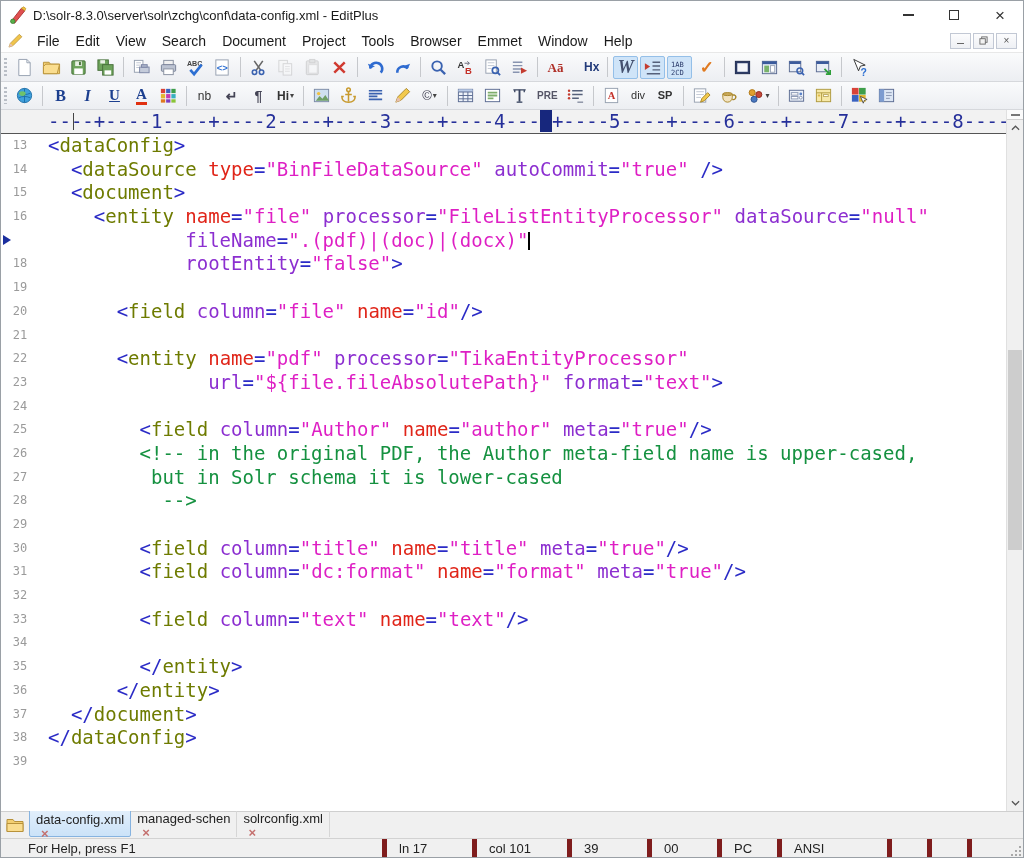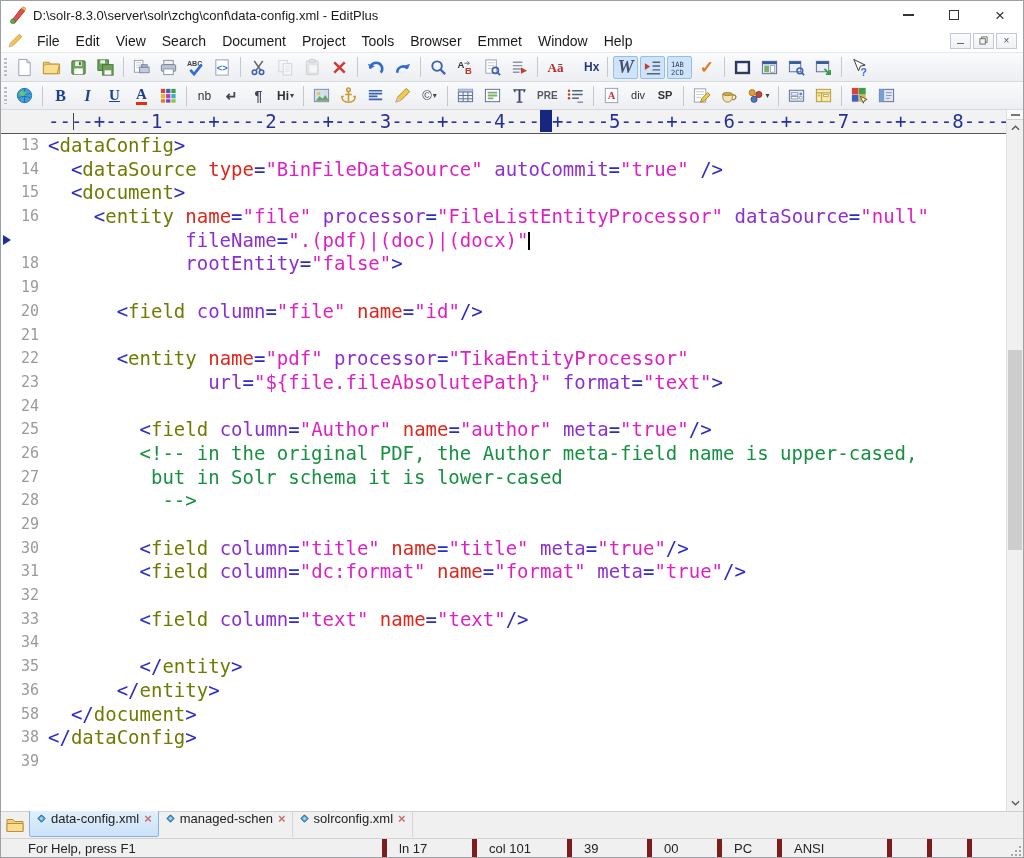--- a/index.html
+++ b/index.html
@@ -65,21 +65,21 @@
   .ruler { height:24px; background:#f2f2f2; border-bottom:1px solid #555; position:relative;
            font-family:"DejaVu Sans Mono",monospace; font-size:19px; line-height:22px;
            color:#26309a; white-space:pre; overflow:hidden; width:1007px; }
   .rulertext { position:absolute; left:47px; top:0; }
   .rulermark { display:inline-block; width:12px; height:22px; background:var(--marker,#17277d); vertical-align:bottom; }
   .marginline { position:absolute; left:72px; top:3px; bottom:3px; width:1px; background:#444; }
   
   .editor { height:677px; background:#fff; position:relative; overflow:hidden; width:1007px;
             font-family:"DejaVu Sans Mono",monospace; font-size:19px; }
   .crow { height:23.7px; line-height:23.7px; white-space:pre; position:relative; padding-left:47px; }
-  .lnum { position:absolute; left:0; top:0; width:38px; text-align:right; color:var(--lnum,#9a9a9a); font-size:15px; }
+  .lnum { position:absolute; left:0; top:0; width:38px; text-align:center; color:var(--lnum,#9a9a9a); font-size:12px; }
   .wrapmark { position:absolute; left:2px; top:6px; width:0; height:0;
               border-left:8px solid #1b2f9e; border-top:5px solid transparent; border-bottom:5px solid transparent; }
   .caret { display:inline-block; width:2px; height:18px; background:#000; vertical-align:-3px; }
   .tk-p    { color:var(--punct,#2b2bc6); }
   .tk-tag  { color:var(--tag,#6e7b00); }
   .tk-kattr{ color:var(--kattr,#e02519); }
   .tk-attr { color:var(--attr,#8c2fd0); }
   .tk-val  { color:var(--val,#de1fc4); }
   .tk-com  { color:var(--com,#159140); }
   .tk-pl   { color:#333; }
@@ -88,22 +88,22 @@
   .splitbox { height:10px; background:#fbfbfb; border-bottom:1px solid #d0d0d0; display:flex; align-items:center; justify-content:center; }
   .splitbox i { display:block; width:9px; height:2px; background:#777; }
   .sbtn { height:16px; display:flex; align-items:center; justify-content:center; }
   .sbtn svg { width:9px; height:6px; }
   .sbtn.down { position:absolute; bottom:0; left:0; right:0; }
   .sthumb { position:absolute; left:1px; right:1px; top:240px; height:200px; background:#cdcdcd; }
   
   .tabbar { height:27px; background:#f0f0f0; border-top:1px solid #cfcfcf; display:flex; align-items:flex-end; padding:0 0 0 2px; }
   .foldericon { width:20px; height:20px; margin:0 4px 3px 2px; }
   .foldericon svg { width:20px; height:20px; }
-  .tab { display:flex; align-items:center; height:37px; margin-bottom:1px; padding:0 6px; font-size:13px; color:#222;
-         border-right:1px solid #d6d6d6; }
+  .tab { display:flex; height:37px; margin-bottom:1px; padding:0 6px; font-size:13px; color:#222;
+         border-right:1px solid #d6d6d6;flex-direction:column; }
   .tab .dia { width:11px; height:11px; margin-right:4px; }
   .tab .dia svg { width:11px; height:11px; display:block; }
   .tab .tclose { color:#c4706e; font-weight:bold; font-size:13px; margin-left:5px; line-height:1; }
   .tab.activetab { background:linear-gradient(#eaf4fd,#cbe2f8); border:1px solid #86b3e0; border-radius:2px; }
   
   .statusbar { height:20px; background:#f0f0f0; border-top:1px solid #d2d2d2; display:flex; align-items:center; font-size:13px; color:#222; }
   .shelp { flex:1; padding-left:6px;margin-left:21px; }
   .scell { height:100%; display:flex; align-items:center; padding-left:12px; border-left:5px solid #7f1d1d; }
   .sgrip { width:16px; height:100%; position:relative; }
   .sgrip svg { position:absolute; right:1px; bottom:1px; width:12px; height:12px; }
@@ -646,21 +646,21 @@
       <div class="crow"><span class="lnum">27</span><span><span class="tk-pl">         </span><span class="tk-com">but in Solr schema it is lower-cased</span></span></div>
       <div class="crow"><span class="lnum">28</span><span><span class="tk-pl">          </span><span class="tk-com">--&gt;</span></span></div>
       <div class="crow"><span class="lnum">29</span><span></span></div>
       <div class="crow"><span class="lnum">30</span><span><span class="tk-pl">        </span><span class="tk-p">&lt;</span><span class="tk-tag">field</span><span class="tk-pl"> </span><span class="tk-attr">column</span><span class="tk-p">=</span><span class="tk-val">"title"</span><span class="tk-pl"> </span><span class="tk-kattr">name</span><span class="tk-p">=</span><span class="tk-val">"title"</span><span class="tk-pl"> </span><span class="tk-attr">meta</span><span class="tk-p">=</span><span class="tk-val">"true"</span><span class="tk-p">/&gt;</span></span></div>
       <div class="crow"><span class="lnum">31</span><span><span class="tk-pl">        </span><span class="tk-p">&lt;</span><span class="tk-tag">field</span><span class="tk-pl"> </span><span class="tk-attr">column</span><span class="tk-p">=</span><span class="tk-val">"dc:format"</span><span class="tk-pl"> </span><span class="tk-kattr">name</span><span class="tk-p">=</span><span class="tk-val">"format"</span><span class="tk-pl"> </span><span class="tk-attr">meta</span><span class="tk-p">=</span><span class="tk-val">"true"</span><span class="tk-p">/&gt;</span></span></div>
       <div class="crow"><span class="lnum">32</span><span></span></div>
       <div class="crow"><span class="lnum">33</span><span><span class="tk-pl">        </span><span class="tk-p">&lt;</span><span class="tk-tag">field</span><span class="tk-pl"> </span><span class="tk-attr">column</span><span class="tk-p">=</span><span class="tk-val">"text"</span><span class="tk-pl"> </span><span class="tk-kattr">name</span><span class="tk-p">=</span><span class="tk-val">"text"</span><span class="tk-p">/&gt;</span></span></div>
       <div class="crow"><span class="lnum">34</span><span></span></div>
       <div class="crow"><span class="lnum">35</span><span><span class="tk-pl">        </span><span class="tk-p">&lt;/</span><span class="tk-tag">entity</span><span class="tk-p">&gt;</span></span></div>
       <div class="crow"><span class="lnum">36</span><span><span class="tk-pl">      </span><span class="tk-p">&lt;/</span><span class="tk-tag">entity</span><span class="tk-p">&gt;</span></span></div>
-      <div class="crow"><span class="lnum">58</span><span><span class="tk-pl">  </span><span class="tk-p">&lt;/</span><span class="tk-tag">document</span><span class="tk-p">&gt;</span></span></div>
+      <div class="crow"><span class="lnum">37</span><span><span class="tk-pl">  </span><span class="tk-p">&lt;/</span><span class="tk-tag">document</span><span class="tk-p">&gt;</span></span></div>
       <div class="crow"><span class="lnum">38</span><span><span class="tk-p">&lt;/</span><span class="tk-tag">dataConfig</span><span class="tk-p">&gt;</span></span></div>
       <div class="crow"><span class="lnum">39</span><span></span></div>
     </div>
 
   <div class="vscroll">
     <div class="splitbox">
         <i></i>
       </div>
     <div class="sbtn up">
         <svg viewBox="0 0 10 6">

